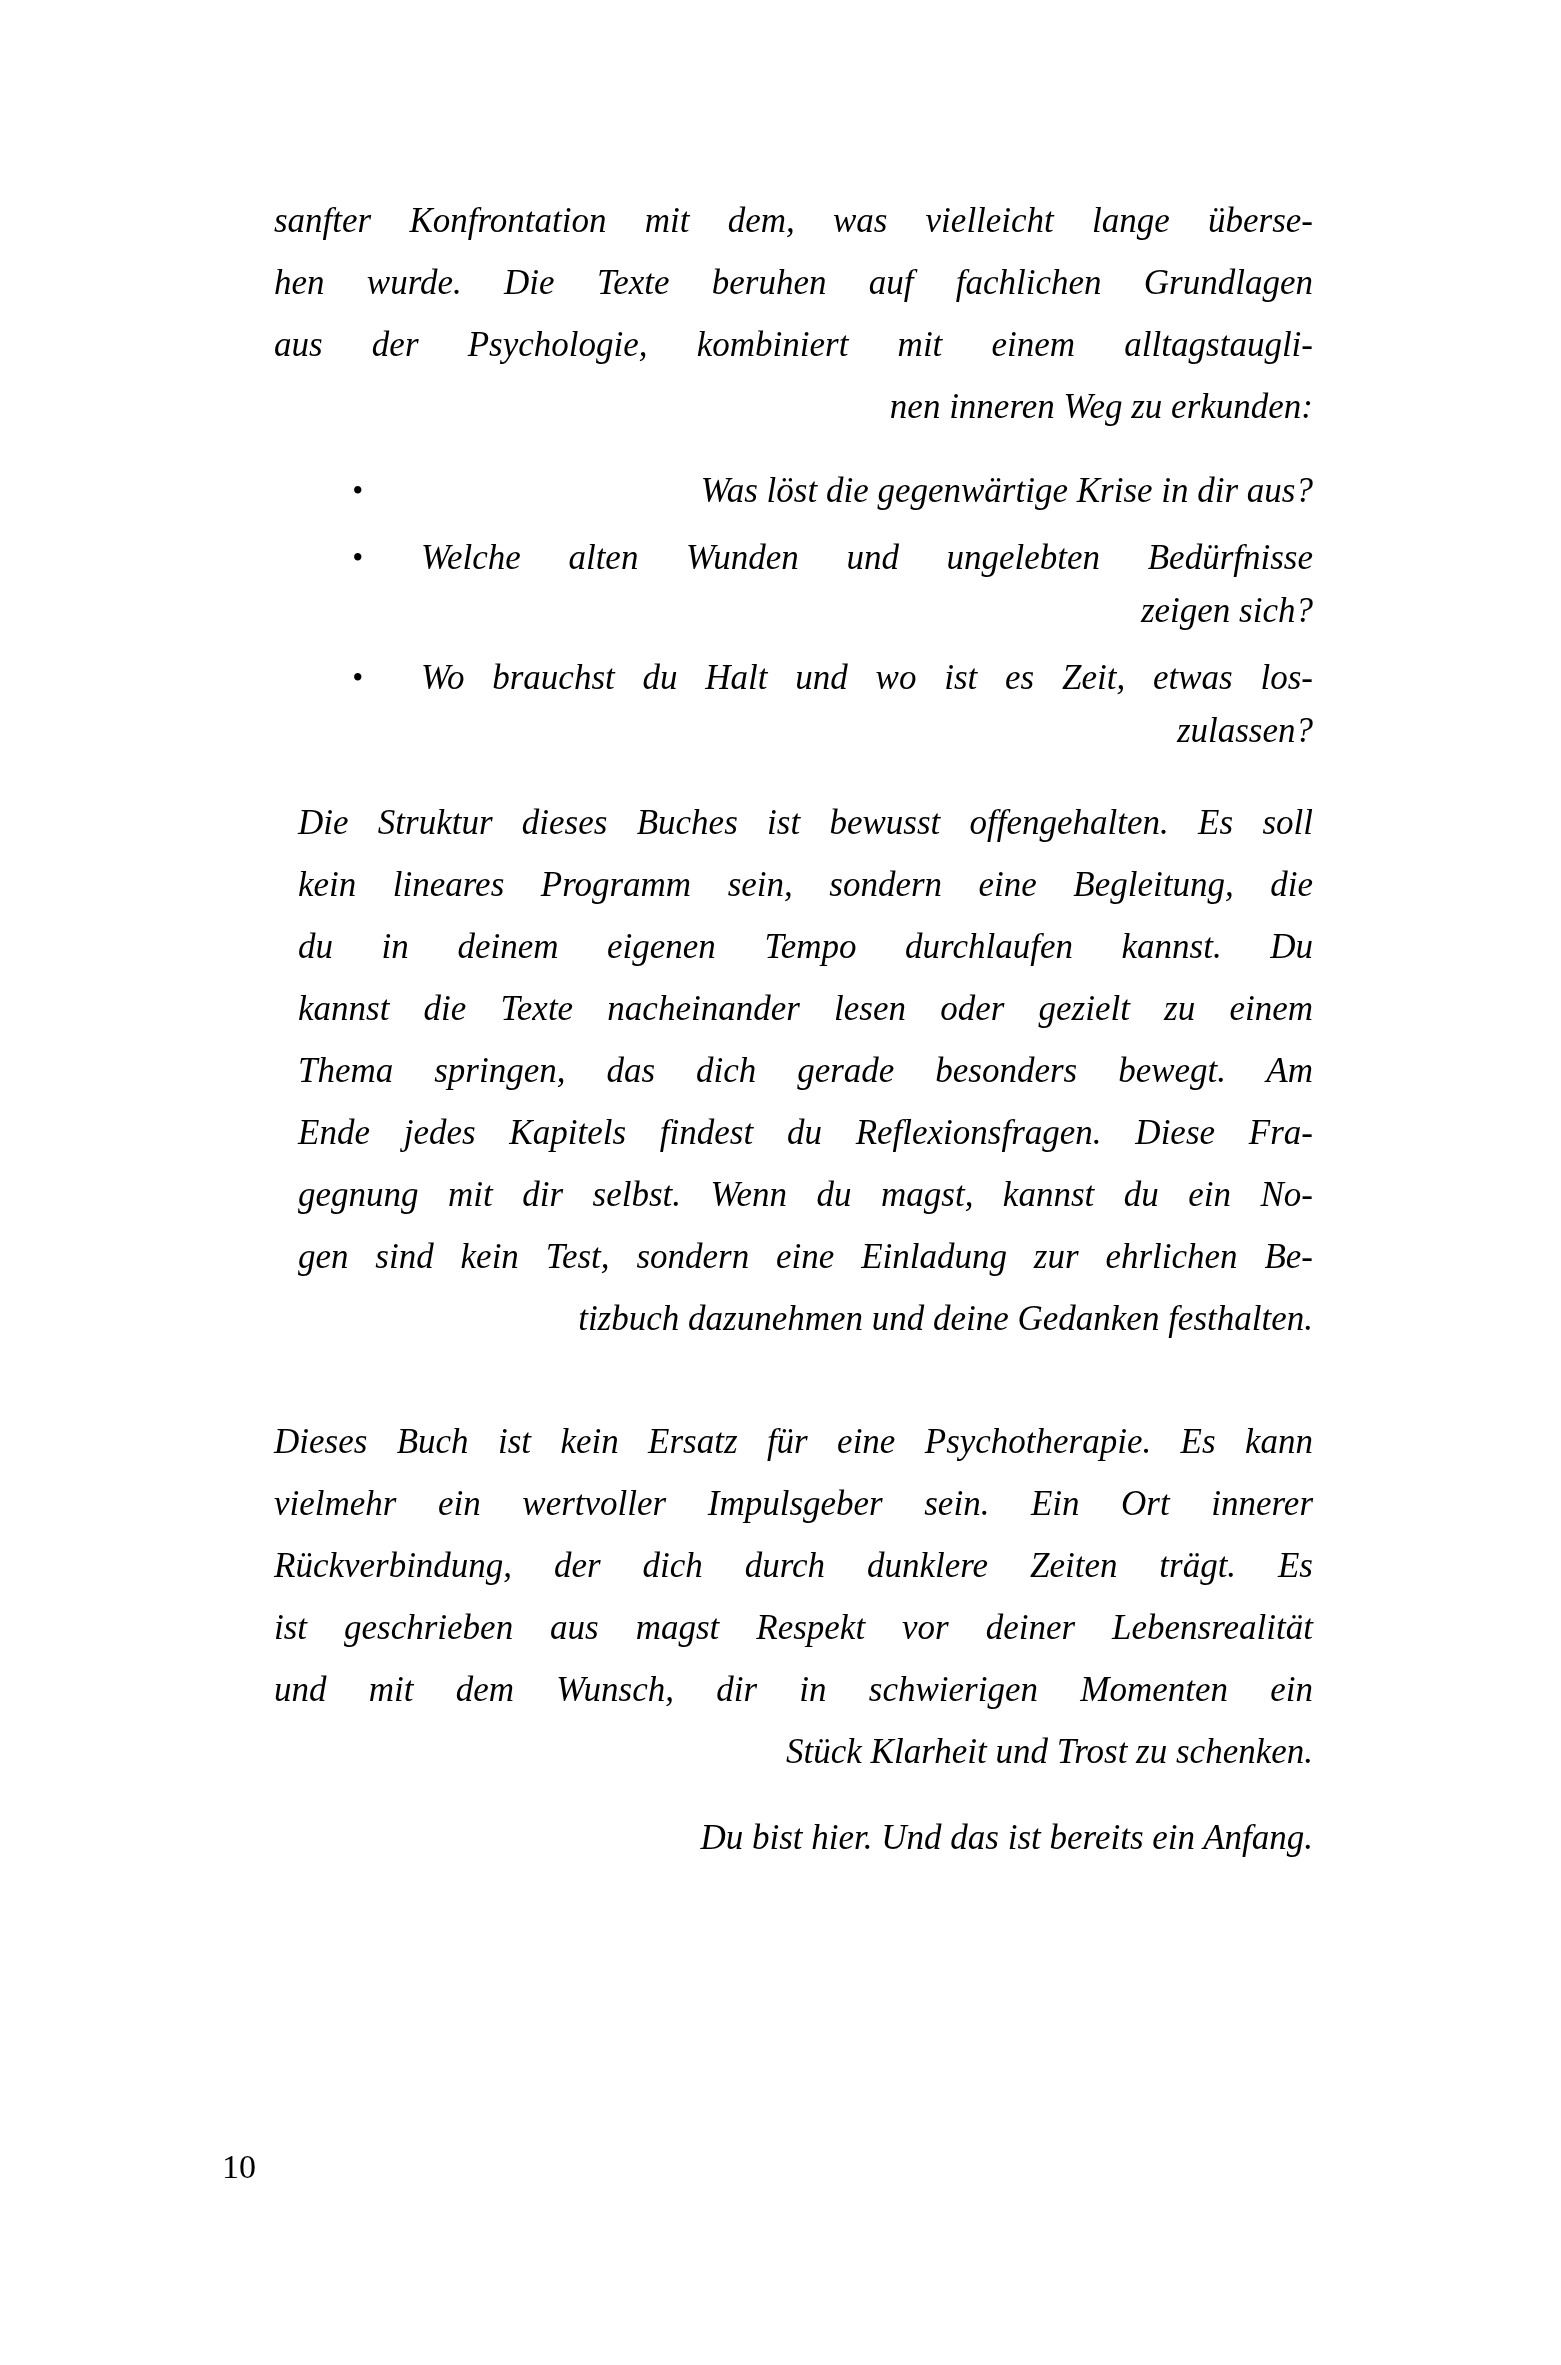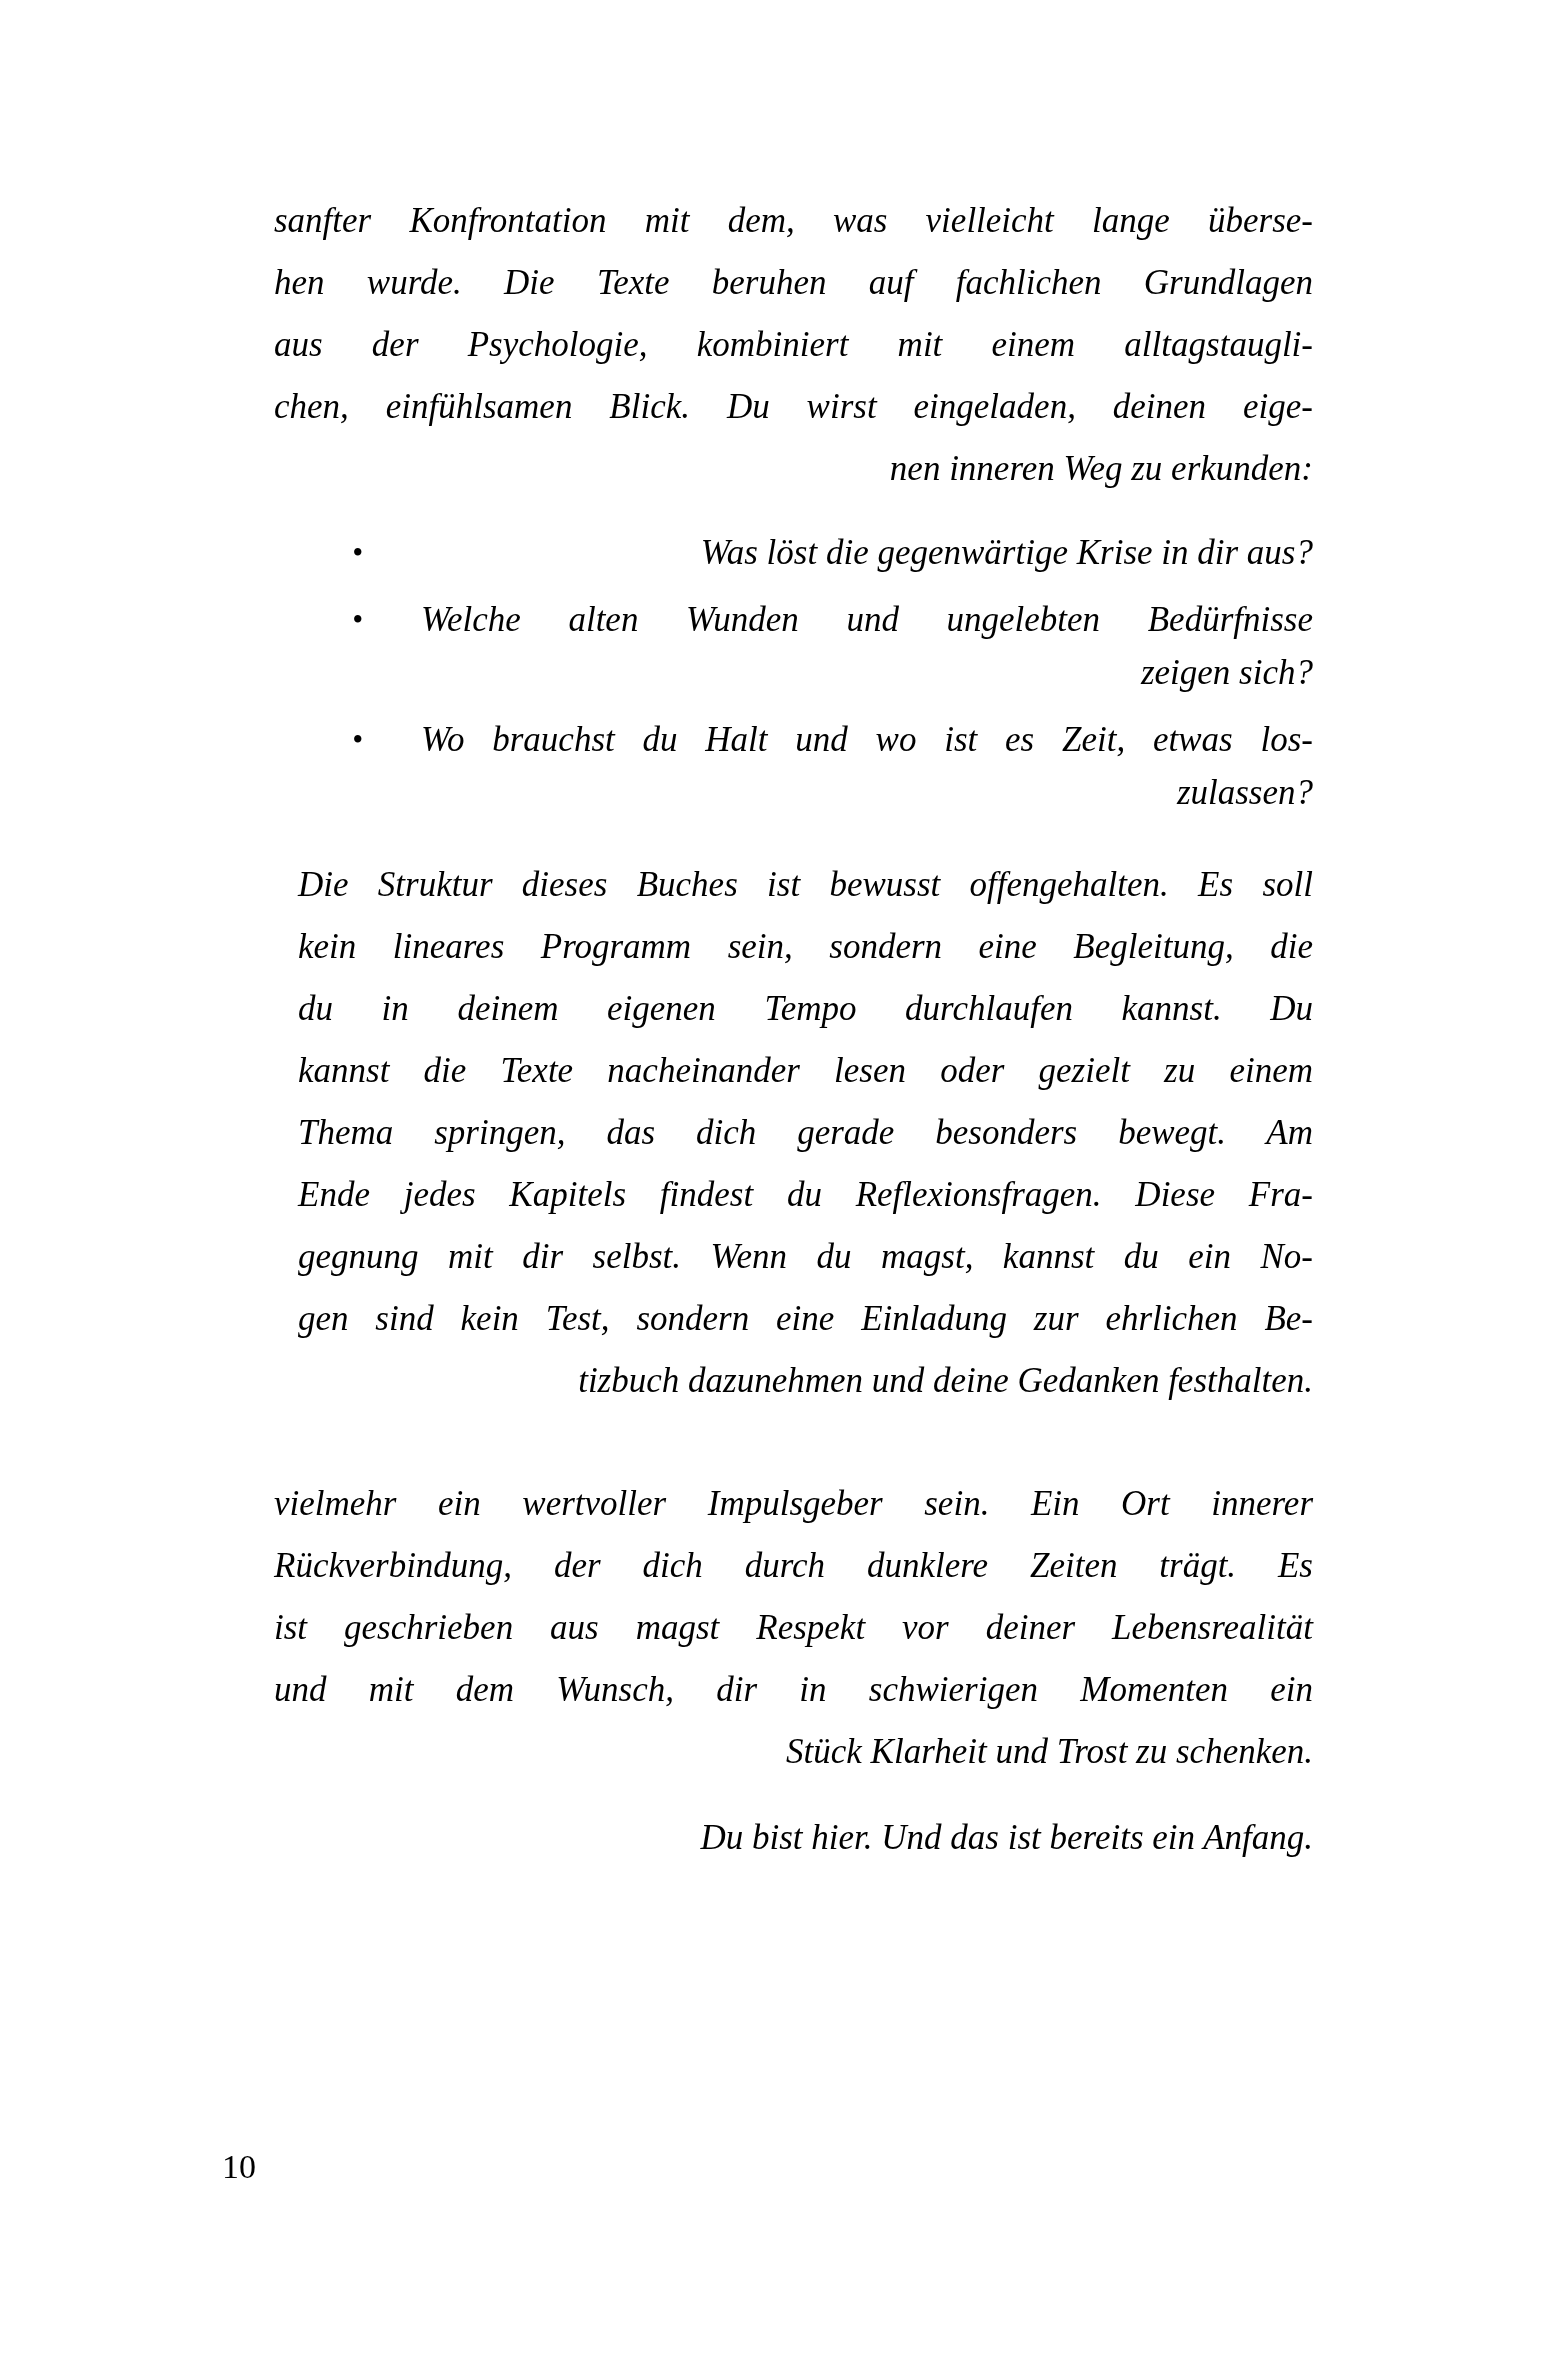--- a/index.html
+++ b/index.html
@@ -74,21 +74,20 @@
 </head>
 <body>
 
 <div class="page">
   <div class="content">
 
     <div class="para">
       <div class="line j">sanfter Konfrontation mit dem, was vielleicht lange überse-</div>
       <div class="line j">hen wurde. Die Texte beruhen auf fachlichen Grundlagen</div>
       <div class="line j">aus der Psychologie, kombiniert mit einem alltagstaugli-</div>
-      <div class="line j">chen, einfühlsamen Blick. Du wirst eingeladen, deinen eige-</div>
       <div class="line">nen inneren Weg zu erkunden:</div>
     </div>
 
     <ul class="bullets">
       <li class="item">
         <span class="marker">•</span>
         <div class="itext">
           <div class="line">Was löst die gegenwärtige Krise in dir aus?</div>
         </div>
       </li>
@@ -114,20 +113,21 @@
       <div class="line j">du in deinem eigenen Tempo durchlaufen kannst. Du</div>
       <div class="line j">kannst die Texte nacheinander lesen oder gezielt zu einem</div>
       <div class="line j">Thema springen, das dich gerade besonders bewegt. Am</div>
       <div class="line j">Ende jedes Kapitels findest du Reflexionsfragen. Diese Fra-</div>
       <div class="line j">gegnung mit dir selbst. Wenn du magst, kannst du ein No-</div>
       <div class="line j">gen sind kein Test, sondern eine Einladung zur ehrlichen Be-</div>
       <div class="line">tizbuch dazunehmen und deine Gedanken festhalten.</div>
     </div>
 
     <div class="para para3">
+      <div class="line j">Dieses Buch ist kein Ersatz für eine Psychotherapie. Es kann</div>
       <div class="line j">vielmehr ein wertvoller Impulsgeber sein. Ein Ort innerer</div>
       <div class="line j">Rückverbindung, der dich durch dunklere Zeiten trägt. Es</div>
       <div class="line j">ist geschrieben aus magst Respekt vor deiner Lebensrealität</div>
       <div class="line j">und mit dem Wunsch, dir in schwierigen Momenten ein</div>
       <div class="line">Stück Klarheit und Trost zu schenken.</div>
     </div>
 
     <div class="para para4">
       <div class="line">Du bist hier. Und das ist bereits ein Anfang.</div>
     </div>

